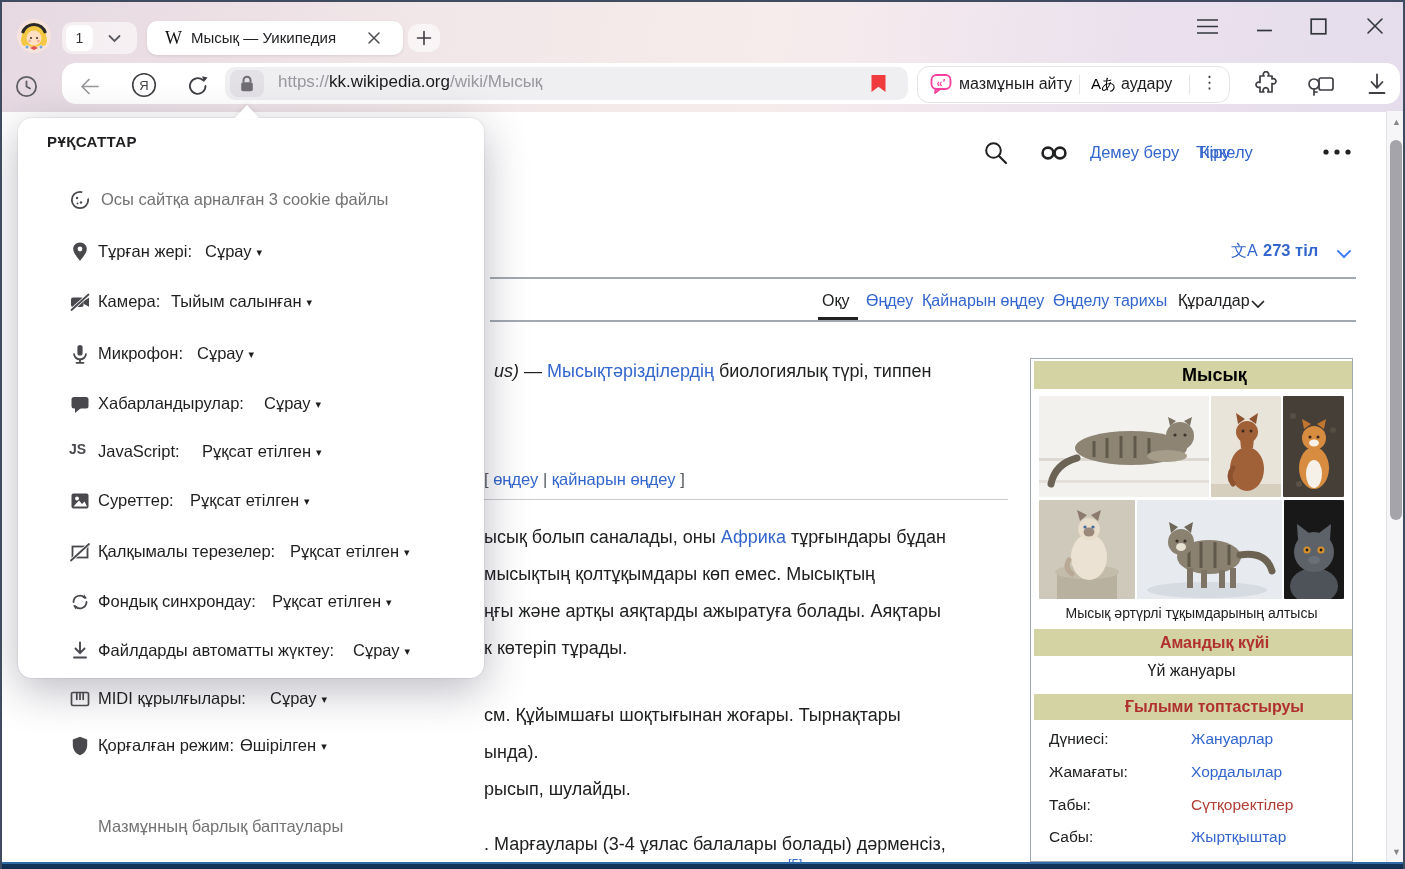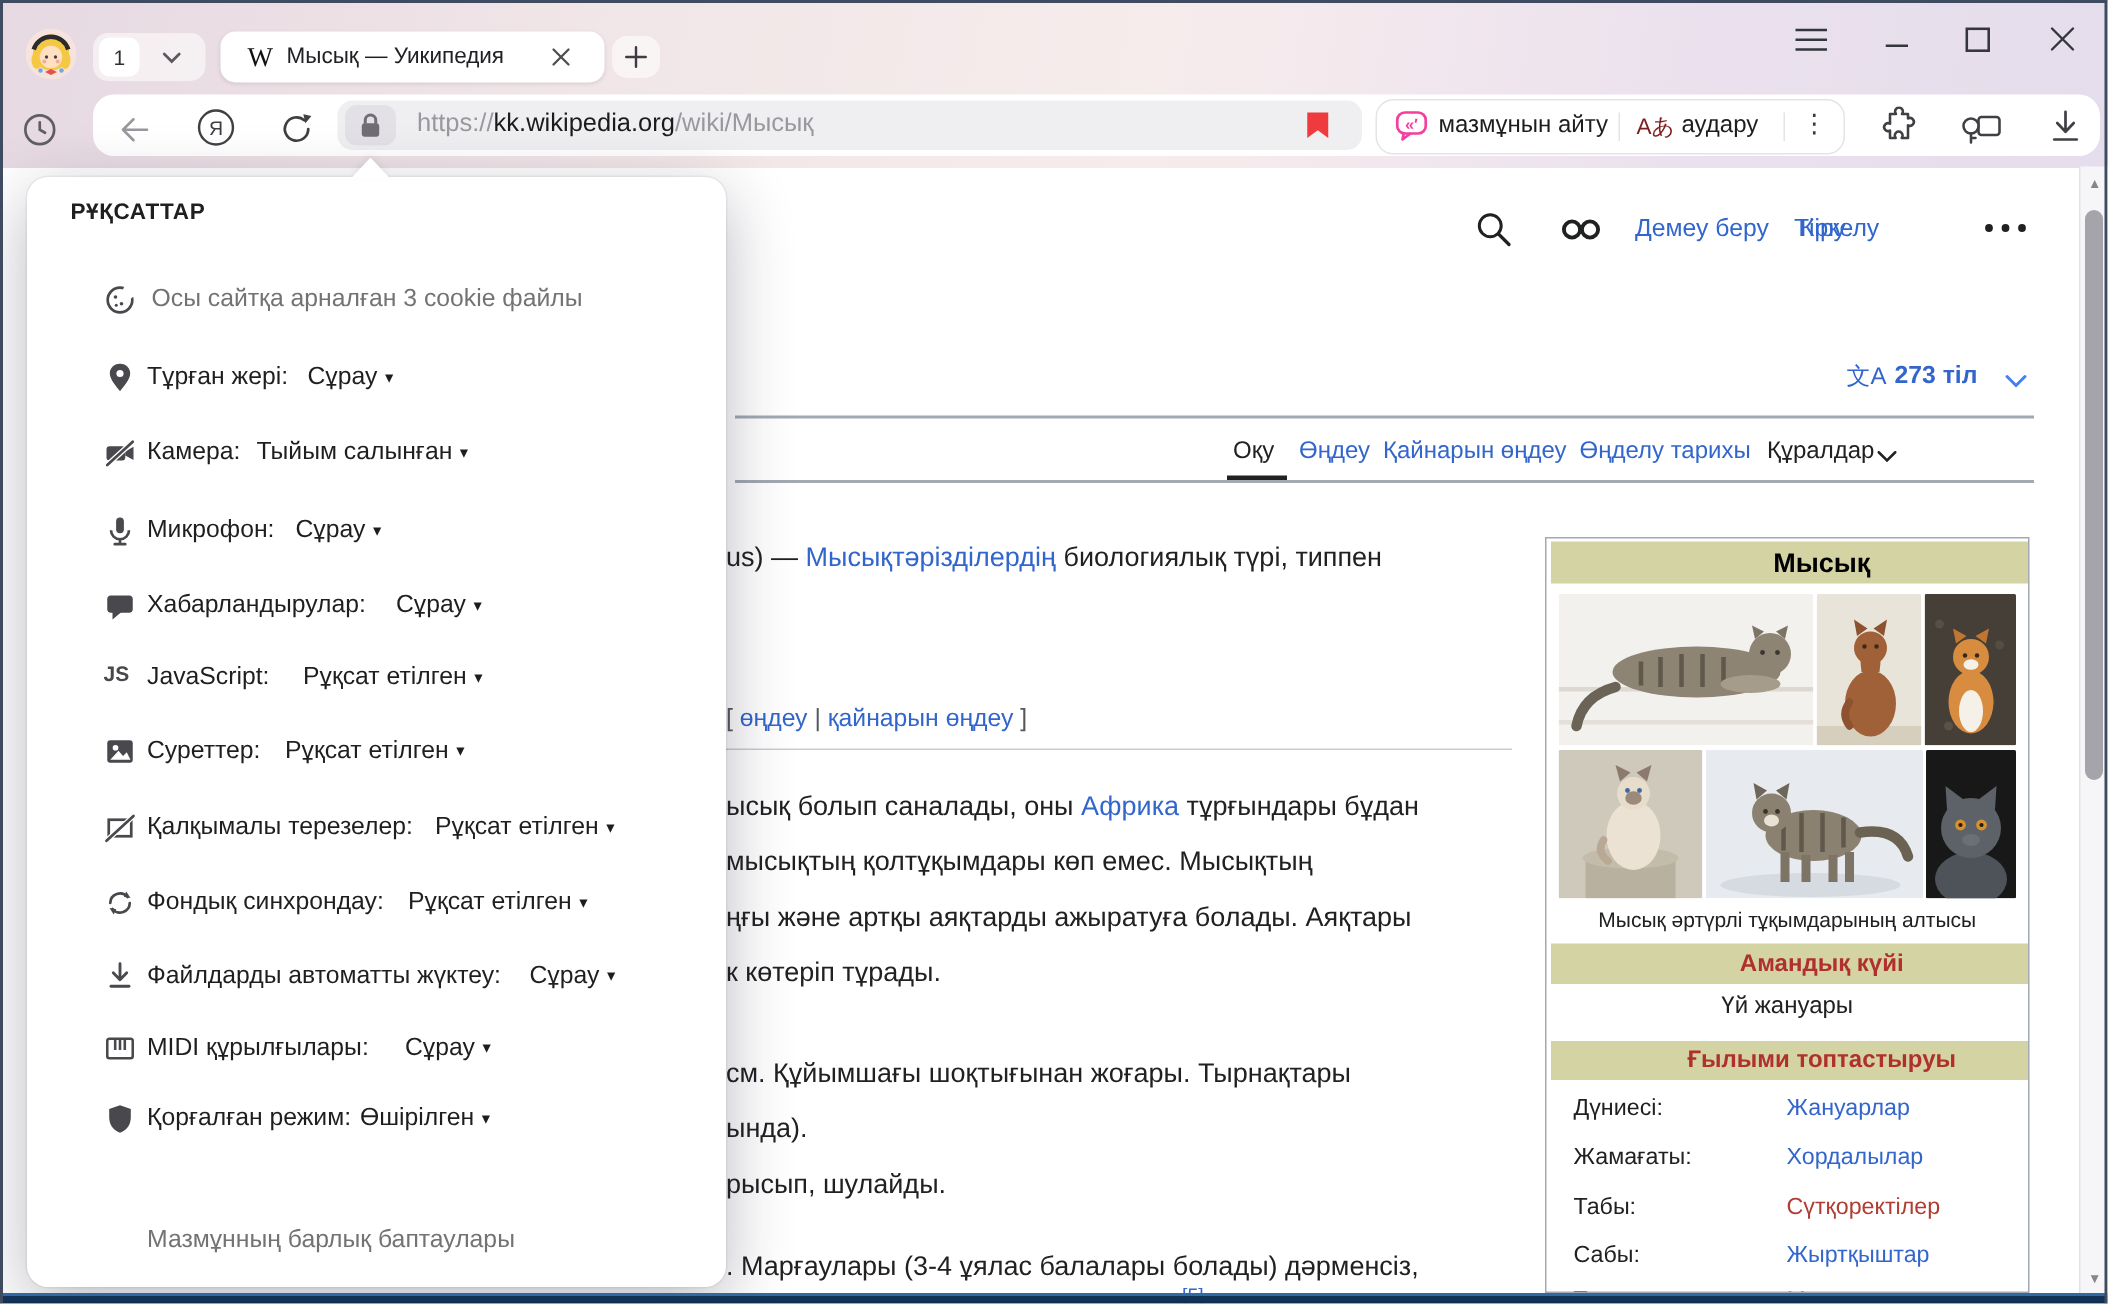--- a/index.html
+++ b/index.html
@@ -27,21 +27,21 @@
   .hairline{position:absolute;height:1.5px;background:#a2a9b1;}
   .article{font-size:18px;color:#202122;white-space:nowrap;}
   
   .infobox{position:absolute;left:1030px;top:358px;width:323px;height:504px;border:1px solid #a2a9b1;background:#fff;box-sizing:border-box;overflow:hidden;z-index:2;}
   .olivebar{position:absolute;left:3px;width:361px;background:#d3d3a4;text-align:center;}
   .taxrow{position:absolute;left:0;width:100%;height:22px;font-size:15.5px;}
   .taxlabel{position:absolute;left:18px;color:#202122;}
   .taxval{position:absolute;left:160px;}
   .imgtile{border-radius:1px;overflow:hidden;}
   
-  .panel{position:absolute;left:18px;top:118px;width:466px;height:740px;background:#fff;border-radius:14px;
+  .panel{position:absolute;left:18px;top:118px;width:466px;height:560px;background:#fff;border-radius:14px;
          box-shadow:0 12px 44px rgba(30,30,55,.30),0 0 0 1px rgba(0,0,0,.05);z-index:40;}
   .caret-up{position:absolute;left:234px;top:105px;width:0;height:0;border-left:13px solid transparent;border-right:13px solid transparent;border-bottom:14px solid #fff;z-index:41;filter:drop-shadow(0 -2px 2px rgba(0,0,0,.06));}
   .prow{position:absolute;left:0;width:466px;height:24px;}
   .picon{position:absolute;left:51px;top:0;width:22px;height:22px;color:#48484d;}
   .plabel{position:absolute;left:80px;top:1px;font-size:16.5px;color:#1f1f21;white-space:nowrap;}
   .pvalue{cursor:pointer;}
   .pcaret{font-size:11px;color:#1d1d1f;margin-left:5px;vertical-align:1px;}
   .ylink{color:#737373;cursor:pointer;}
   
   .sbar{position:absolute;left:1386px;top:111px;width:19px;height:751px;background:#f6f6f8;border-left:1px solid #e3e3e6;z-index:6;}
@@ -152,21 +152,21 @@
   <div class="actions">
     <div class="abs" style="left:12px;top:6px;width:22px;height:22px;">
       <svg width="22" height="22" viewBox="0 0 22 22">
         <rect x="1.5" y="2" width="19" height="14" rx="5" fill="none" stroke="#f43f9f" stroke-width="1.8"></rect>
         <path d="M6 15 L5 20 L10.5 15.8" fill="none" stroke="#f43f9f" stroke-width="1.8" stroke-linejoin="round"></path>
         <text x="11" y="13.5" text-anchor="middle" font-size="11" font-weight="bold" fill="#f43f9f" font-family="Liberation Sans, sans-serif">«′</text>
       </svg>
     </div>
     <span class="abs" style="left:41px;top:8px;font-size:16px;color:#1d1d20;">мазмұнын айту</span>
     <div class="vdiv" style="left:161px;"></div>
-    <span class="abs" style="left:173px;top:8px;font-size:15px;color:#7f1d1d;">Аあ</span>
+    <span class="abs" style="left:173px;top:8px;font-size:15px;color:#000000;">Аあ</span>
     <span class="abs" style="left:203px;top:8px;font-size:16px;color:#1d1d20;">аудару</span>
     <div class="vdiv" style="left:271px;"></div>
     <span class="abs" style="left:283px;top:5px;font-size:17px;color:#3a3a3f;letter-spacing:0;">⋮</span>
   </div>
 
   <svg class="abs icnbtn" style="left:1252px;top:71px;z-index:5;" width="28" height="28" viewBox="0 0 28 28">
     <path d="M8 11 V8 h4 a2.6 2.6 0 1 1 4 0 h4 v3 a2.6 2.6 0 1 1 0 4.5 V24 h-4.2 a2.6 2.6 0 1 0 -4.0 0 H8 v-5 a2.6 2.6 0 1 1 0 -4.5 z" transform="translate(0,-3)" fill="none" stroke="#3f3f44" stroke-width="1.7" stroke-linejoin="round"></path>
   </svg>
   <svg class="abs icnbtn" style="left:1306px;top:72px;z-index:5;" width="30" height="26" viewBox="0 0 30 26">
     <rect x="13" y="6" width="14" height="12" rx="2" fill="none" stroke="#3f3f44" stroke-width="1.7"></rect>
@@ -209,21 +209,21 @@
     <span class="abs bluelink" style="left:866px;top:182px;font-size:16px;">Өңдеу</span>
     <span class="abs bluelink" style="left:922px;top:182px;font-size:16px;">Қайнарын өңдеу</span>
     <span class="abs bluelink" style="left:1053px;top:182px;font-size:16px;">Өңделу тарихы</span>
     <span class="abs blacktxt" style="left:1178px;top:182px;font-size:16px;">Құралдар</span>
     <svg class="abs" style="left:1251px;top:190px;" width="14" height="9" viewBox="0 0 14 9">
       <polyline points="1.5,1.5 7,7 12.5,1.5" fill="none" stroke="#202122" stroke-width="1.7" stroke-linecap="round"></polyline>
     </svg>
     <div class="hairline" style="left:490px;top:210px;width:866px;"></div>
 
     <div class="abs article" style="left:484px;top:251px;">
-      <span style="">us)</span><span> — </span><span class="bluelink">Мысықтәрізділердің</span><span> биологиялық түрі, типпен</span>
+      <span style="font-style:italic;margin-left:10px;">us)</span><span> — </span><span class="bluelink">Мысықтәрізділердің</span><span> биологиялық түрі, типпен</span>
     </div>
 
     <div class="abs" style="left:484px;top:360px;font-size:16.5px;white-space:nowrap;">
       <span style="color:#54595d;">[ </span><span class="bluelink">өңдеу</span><span style="color:#54595d;"> | </span><span class="bluelink">қайнарын өңдеу</span><span style="color:#54595d;"> ]</span>
     </div>
     <div class="abs" style="left:484px;top:389px;width:524px;height:1px;background:#c8ccd1;"></div>
 
     <div class="abs article" style="left:484px;top:409px;line-height:37px;">
       <div><span>ысық болып саналады, оны </span><span class="bluelink">Африка</span><span> тұрғындары бұдан</span></div>
       <div>мысықтың қолтұқымдары көп емес. Мысықтың</div>

